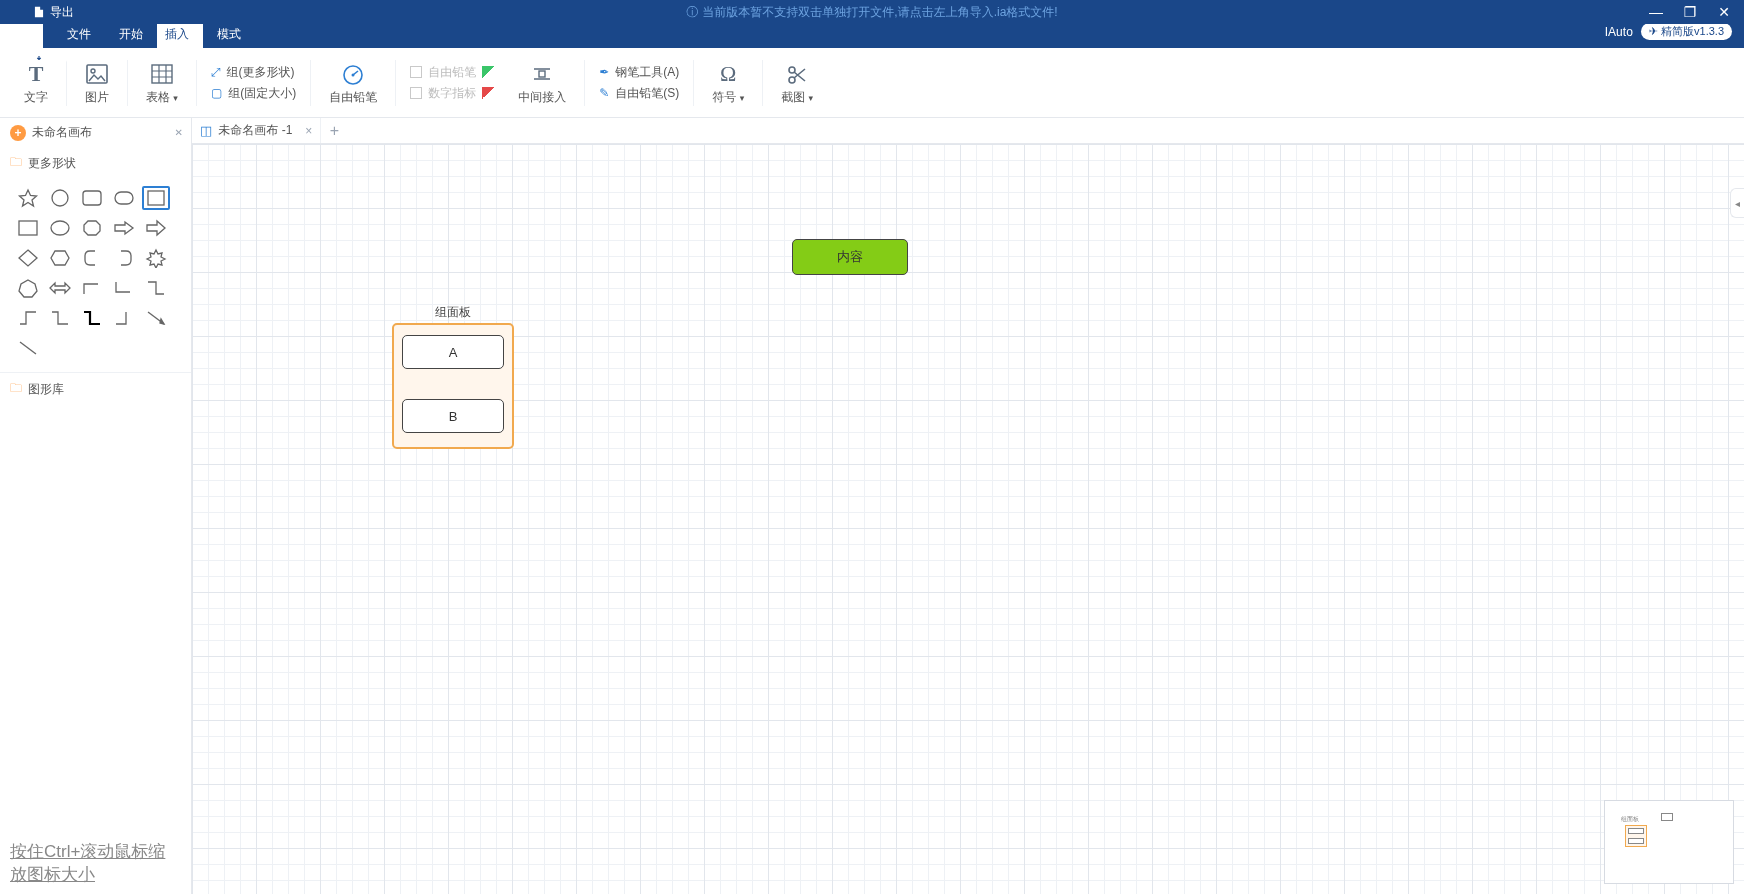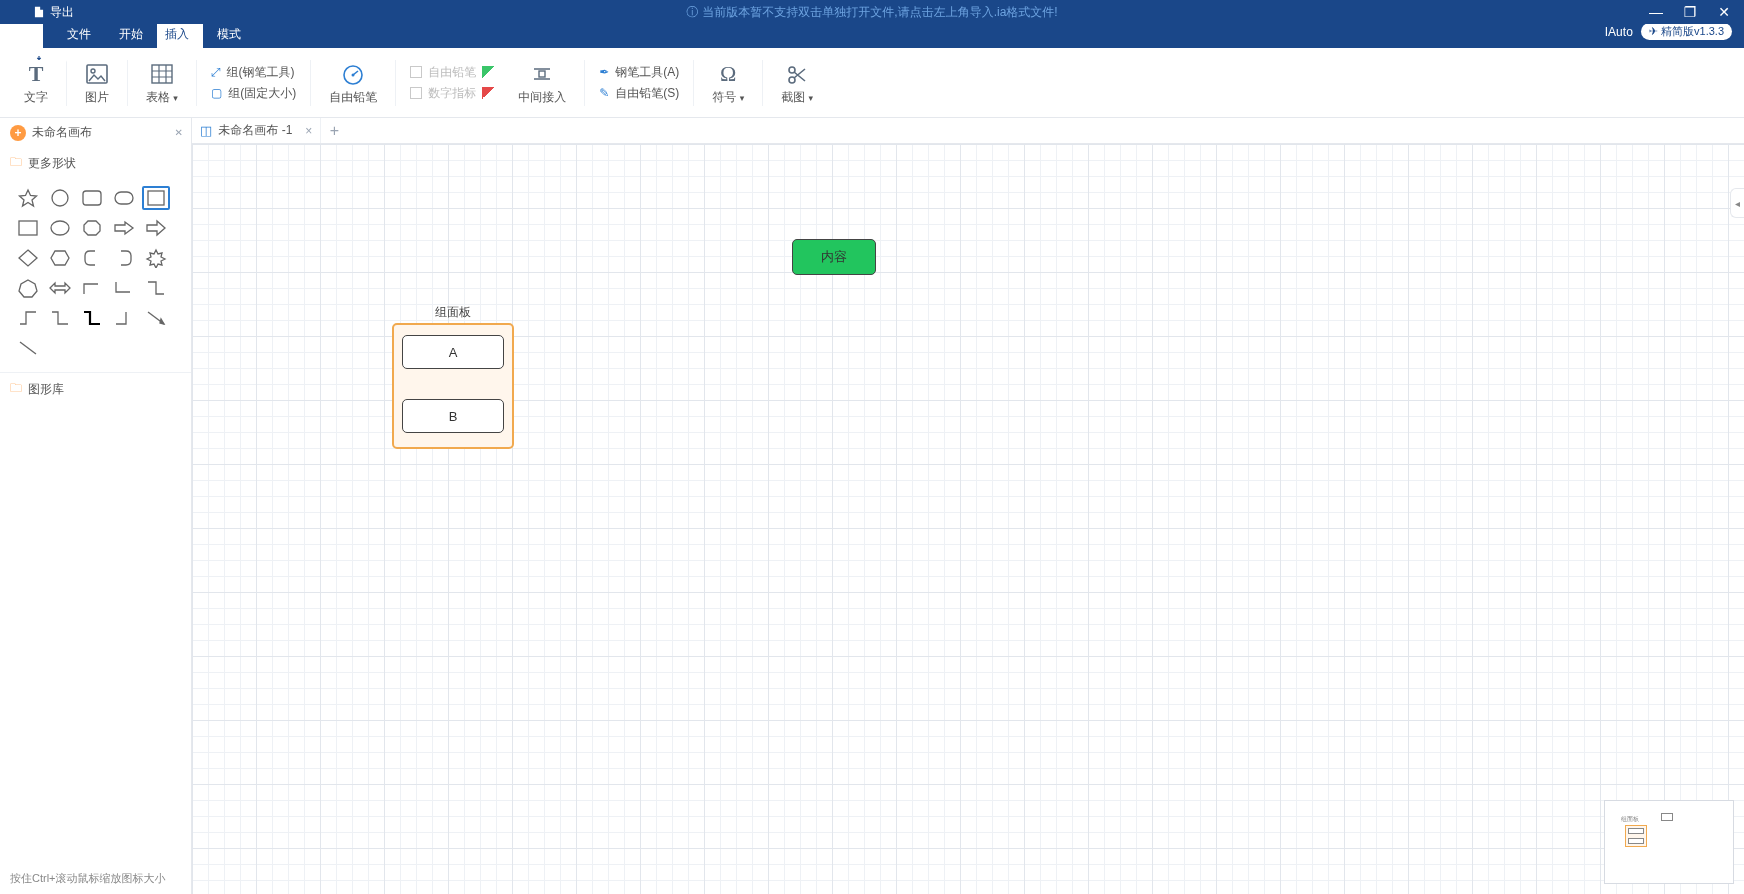--- a/index.html
+++ b/index.html
@@ -43,21 +43,21 @@
 .side-header .plus { width: 16px; height: 16px; border-radius: 50%; background: #ff9b42; color: #fff; display: inline-flex; align-items: center; justify-content: center; font-size: 12px; font-weight: bold; }
 .side-header .pin { position: absolute; right: 8px; color: #9aa4b2; font-size: 10px; }
 .side-section-title { display: flex; align-items: center; gap: 6px; padding: 6px 10px; color: #555; cursor: pointer; }
 .side-section-title .folder { color: #ff9b42; }
 .shapes-grid { padding: 6px 10px 12px 14px; display: grid; grid-template-columns: repeat(5, 28px); gap: 6px 4px; }
 .shape-cell { width: 28px; height: 24px; border: none; display: flex; align-items: center; justify-content: center; cursor: pointer; }
 .shape-cell.sel { border: 2px solid #2d7fd3; border-radius: 2px; }
 .shape-cell svg { width: 24px; height: 20px; stroke: #666; fill: none; stroke-width: 1.3; }
 .sidebar .side-footer { padding: 6px 10px; border-top: 1px solid #eef1f5; color: #555; display: flex; align-items: center; gap: 6px; cursor: pointer; }
 .sidebar .spacer { flex: 1; }
-.sidebar .hint { font-size: 11px; color: #888; padding: 4px 10px 8px 10px; }
+.sidebar .hint { font-size: 17px; color: #888; padding: 4px 10px 8px 10px; text-decoration: underline; }
 
 
 .canvas-wrap { flex: 1; display: flex; flex-direction: column; position: relative; }
 .tabbar { height: 26px; display: flex; align-items: center; background: #fff; border-bottom: 1px solid #e5e8ed; font-size: 12px; }
 .doc-tab { display: flex; align-items: center; gap: 6px; padding: 0 28px 0 8px; height: 100%; border-right: 1px solid #eef1f5; position: relative; cursor: pointer; color: #555; }
 .doc-tab .tabic { color: #2d7fd3; font-size: 13px; }
 .doc-tab .close { position: absolute; right: 8px; color: #9aa4b2; font-size: 12px; }
 .tabbar .add-tab { width: 26px; text-align: center; color: #9aa4b2; font-size: 16px; cursor: pointer; }
 .canvas { flex: 1; position: relative; background: #fff; overflow: hidden; }
 
@@ -67,21 +67,21 @@
 }
 .canvas::after { content: ""; position: absolute; inset: 0;
   background-image: linear-gradient(#e2e6ec 1px, transparent 1px), linear-gradient(90deg,#e2e6ec 1px, transparent 1px);
   background-size: 64px 64px;
 }
 .node { position: absolute; z-index: 2; }
 .group-panel { left: 200px; top: 160px; width: 122px; }
 .group-panel .title { text-align: center; font-size: 12px; color: #444; margin-bottom: 2px; }
 .group-panel .panel-body { border: 2px solid #f1a94e; border-radius: 5px; background: #fff6ec; padding: 10px 8px 14px 8px; display: flex; flex-direction: column; gap: 30px; }
 .group-panel .inner-box { height: 34px; border: 1.6px solid #444; border-radius: 5px; background: #fff; display: flex; align-items: center; justify-content: center; font-size: 13px; color: #333; }
-.content-box { left: 600px; top: 95px; width: 84px; height: 36px; border: 1.6px solid #444; border-radius: 5px; background: #22c55e; display: flex; align-items: center; justify-content: center; font-size: 13px; color: #333; }
+.content-box { left: 600px; top: 95px; width: 116px; height: 36px; border: 1.6px solid #444; border-radius: 5px; background: #84cc16; display: flex; align-items: center; justify-content: center; font-size: 13px; color: #333; }
 
 
 .right-toggle { position: absolute; right: 0; top: 44px; width: 14px; height: 30px; background: #fff; border: 1px solid #e5e8ed; border-right: none; border-radius: 6px 0 0 6px; display: flex; align-items: center; justify-content: center; color: #888; font-size: 10px; cursor: pointer; z-index: 3; }
 
 
 .minimap { position: absolute; right: 10px; bottom: 10px; width: 130px; height: 84px; background: #fff; border: 1px solid #d7dbe2; z-index: 3; }
 .minimap .mini-group { position: absolute; left: 20px; top: 24px; width: 22px; border: 1px solid #f1a94e; background: #fff6ec; padding: 2px; display: flex; flex-direction: column; gap: 4px; }
 .minimap .mini-group .mb { height: 6px; border: 1px solid #888; background: #fff; }
 .minimap .mini-box { position: absolute; left: 56px; top: 12px; width: 12px; height: 8px; border: 1px solid #888; background: #fff; }
 .minimap .mini-label { position: absolute; left: 16px; top: 14px; font-size: 6px; color: #888; } 
@@ -162,21 +162,21 @@
           <rect x="2" y="2" width="20" height="18" fill="none" stroke="#5b6b7d" stroke-width="1.4"></rect>
           <path d="M2 8h20M2 14h20M9 2v18M16 2v18" stroke="#5b6b7d" stroke-width="1.2"></path>
         </svg>
     </span>
     <span><span>表格</span> <span style="font-size:9px;">▾</span></span>
   </div>
   <div class="sep"></div>
   <div class="vstack">
     <div class="hrow">
       <span class="ic-blue">⤢</span>
-      <span>组(钢笔工具)</span>
+      <span>组(更多形状)</span>
     </div>
     <div class="hrow">
       <span class="ic-blue">▢</span>
       <span>组(固定大小)</span>
     </div>
   </div>
   <div class="sep"></div>
   <div class="grp">
     <span class="ic ic-blue">
       <svg width="24" height="22" viewBox="0 0 24 22">

